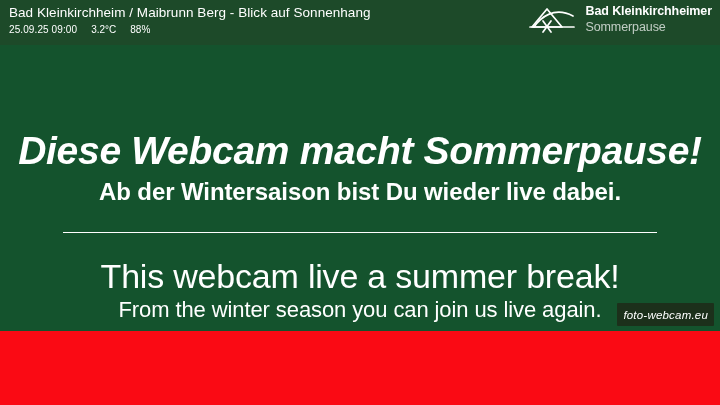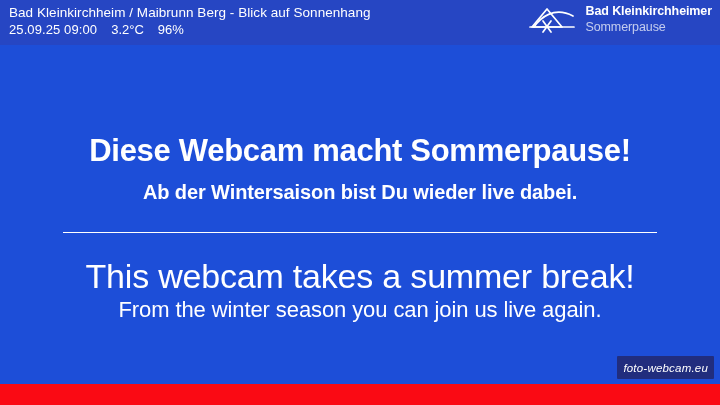--- a/index.html
+++ b/index.html
@@ -10,22 +10,22 @@
     width: 720px;
     height: 405px;
     overflow: hidden;
     background: #fa0a14;
     font-family: "Liberation Sans", sans-serif;
     -webkit-font-smoothing: antialiased;
   }
   .webcam-frame {
     position: relative;
     width: 720px;
-    height: 384px;
-    background: #1d4ed8;
+    height: 331px;
+    background: #14532d;
     overflow: hidden;
   }
 
   
   .header-bar {
     position: absolute;
     left: 0;
     top: 0;
     width: 720px;
     height: 45px;
@@ -37,21 +37,21 @@
     top: 4px;
     color: #ffffff;
   }
   .header-location {
     font-size: 13.5px;
     line-height: 17px;
     letter-spacing: 0.05px;
     white-space: nowrap;
   }
   .header-readings {
-    font-size: 13px;
+    font-size: 10px;
     line-height: 17px;
     white-space: nowrap;
     display: flex;
     gap: 14px;
   }
   .header-readings .reading-datetime {
     letter-spacing: 0.1px;
   }
 
   
@@ -93,28 +93,29 @@
   
   .message-block {
     position: absolute;
     left: 0;
     top: 132px;
     width: 720px;
     text-align: center;
     color: #ffffff;
   }
   .msg-de-head {
-    font-size: 31px;
+    font-size: 39px;
     font-weight: bold;
     line-height: 38px;
     letter-spacing: -0.3px;
     white-space: nowrap;
+    font-style: italic;
   }
   .msg-de-sub {
-    font-size: 20px;
+    font-size: 24px;
     font-weight: bold;
     line-height: 26px;
     letter-spacing: -0.1px;
     margin-top: 9px;
     white-space: nowrap;
   }
   .divider {
     width: 594px;
     height: 1px;
     background: #ffffff;
@@ -160,21 +161,21 @@
 
 <div class="webcam-frame">
 
   <div class="header-bar"></div>
 
   <div class="header-info">
     <div class="header-location">Bad Kleinkirchheim / Maibrunn Berg - Blick auf Sonnenhang</div>
     <div class="header-readings">
       <span class="reading-datetime">25.09.25 09:00</span>
       <span class="reading-temp">3.2°C</span>
-      <span class="reading-humidity">96%</span>
+      <span class="reading-humidity">88%</span>
     </div>
   </div>
 
   <div class="brand">
     <span class="brand-mark-wrap">
       <svg class="brand-mark" viewBox="0 0 50 30" aria-hidden="true">
         <g fill="none" stroke="#ffffff" stroke-width="1.7" stroke-linecap="round" stroke-linejoin="round">
           <path d="M4 23 L19 5 L34 23 Z"></path>
           <path d="M6 23 C 12 14, 26 2, 45 12"></path>
           <path d="M2 23 L46 23"></path>
@@ -186,21 +187,21 @@
     <span class="brand-words">
       <span class="brand-line1">Bad Kleinkirchheimer</span>
       <span class="brand-line2">Sommerpause</span>
     </span>
   </div>
 
   <div class="message-block">
     <div class="msg-de-head">Diese Webcam macht Sommerpause!</div>
     <div class="msg-de-sub">Ab der Wintersaison bist Du wieder live dabei.</div>
     <div class="divider"></div>
-    <div class="msg-en-head">This webcam takes a summer break!</div>
+    <div class="msg-en-head">This webcam live a summer break!</div>
     <div class="msg-en-sub">From the winter season you can join us live again.</div>
   </div>
 
   <div class="watermark">
     <span class="watermark-text">foto-webcam.eu</span>
   </div>
 
 </div>
 
 </body></html>

